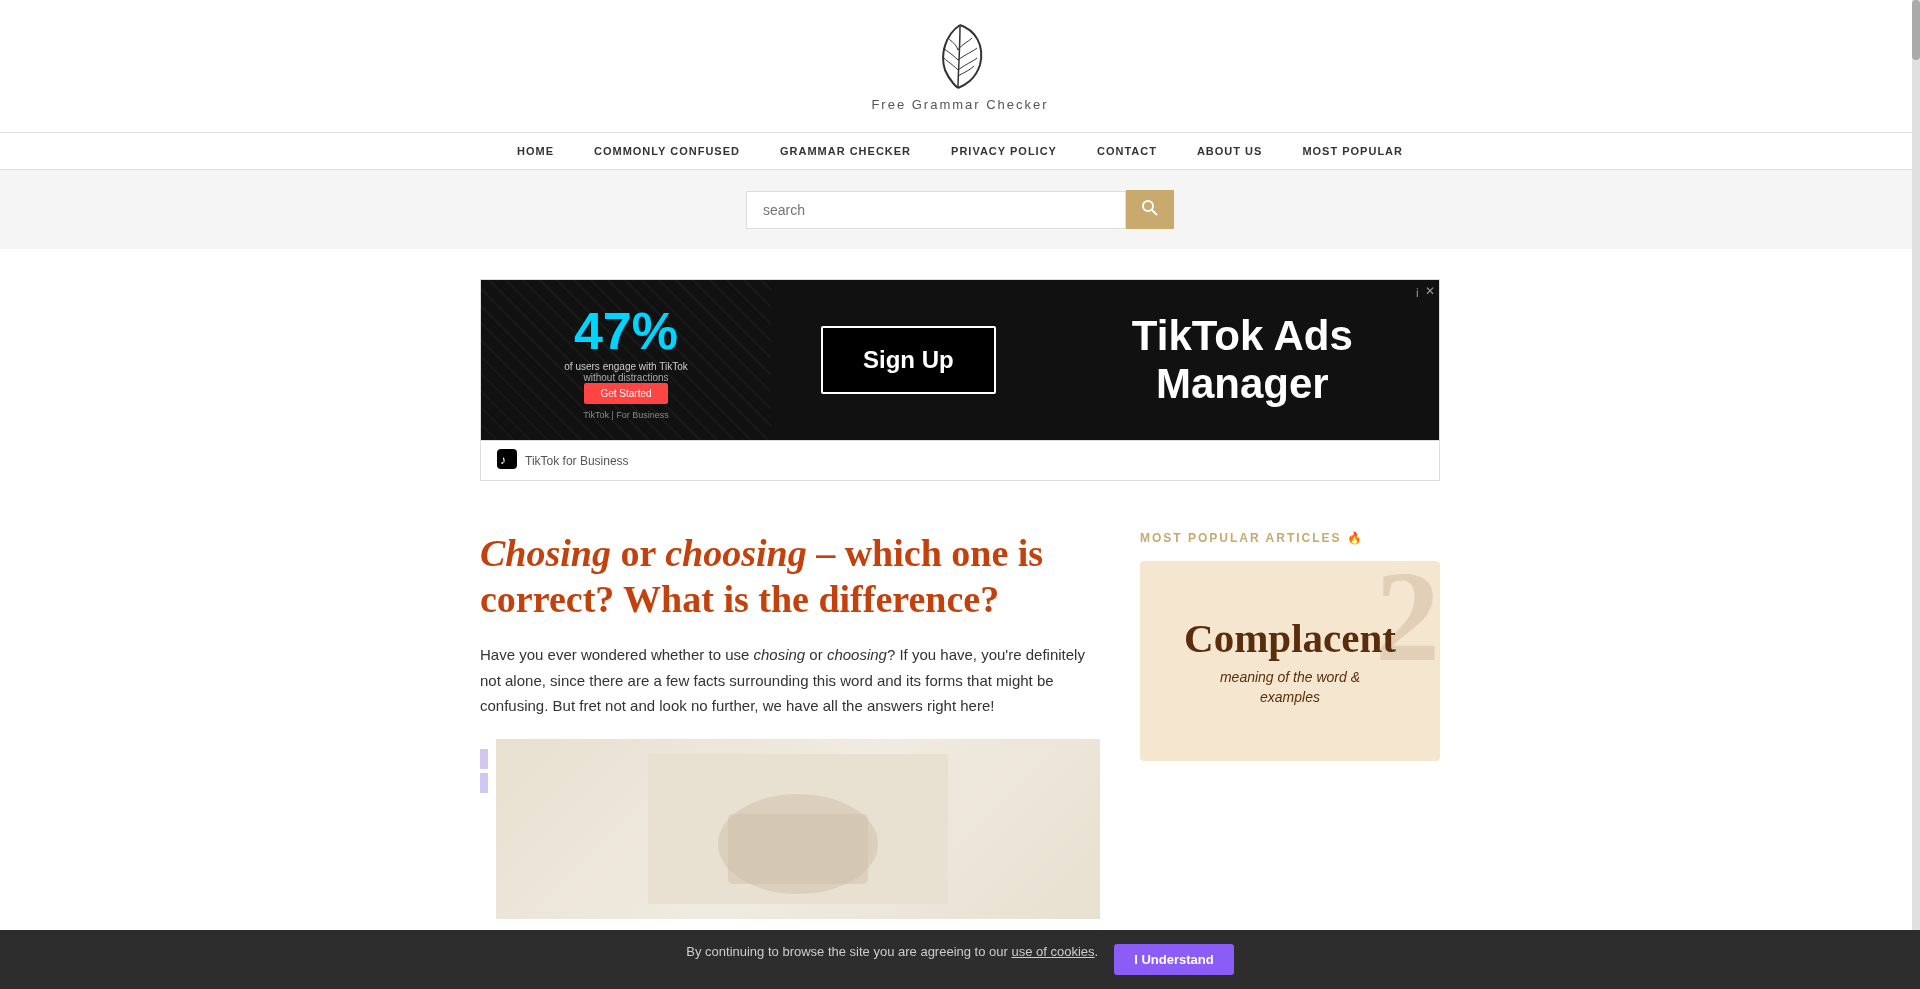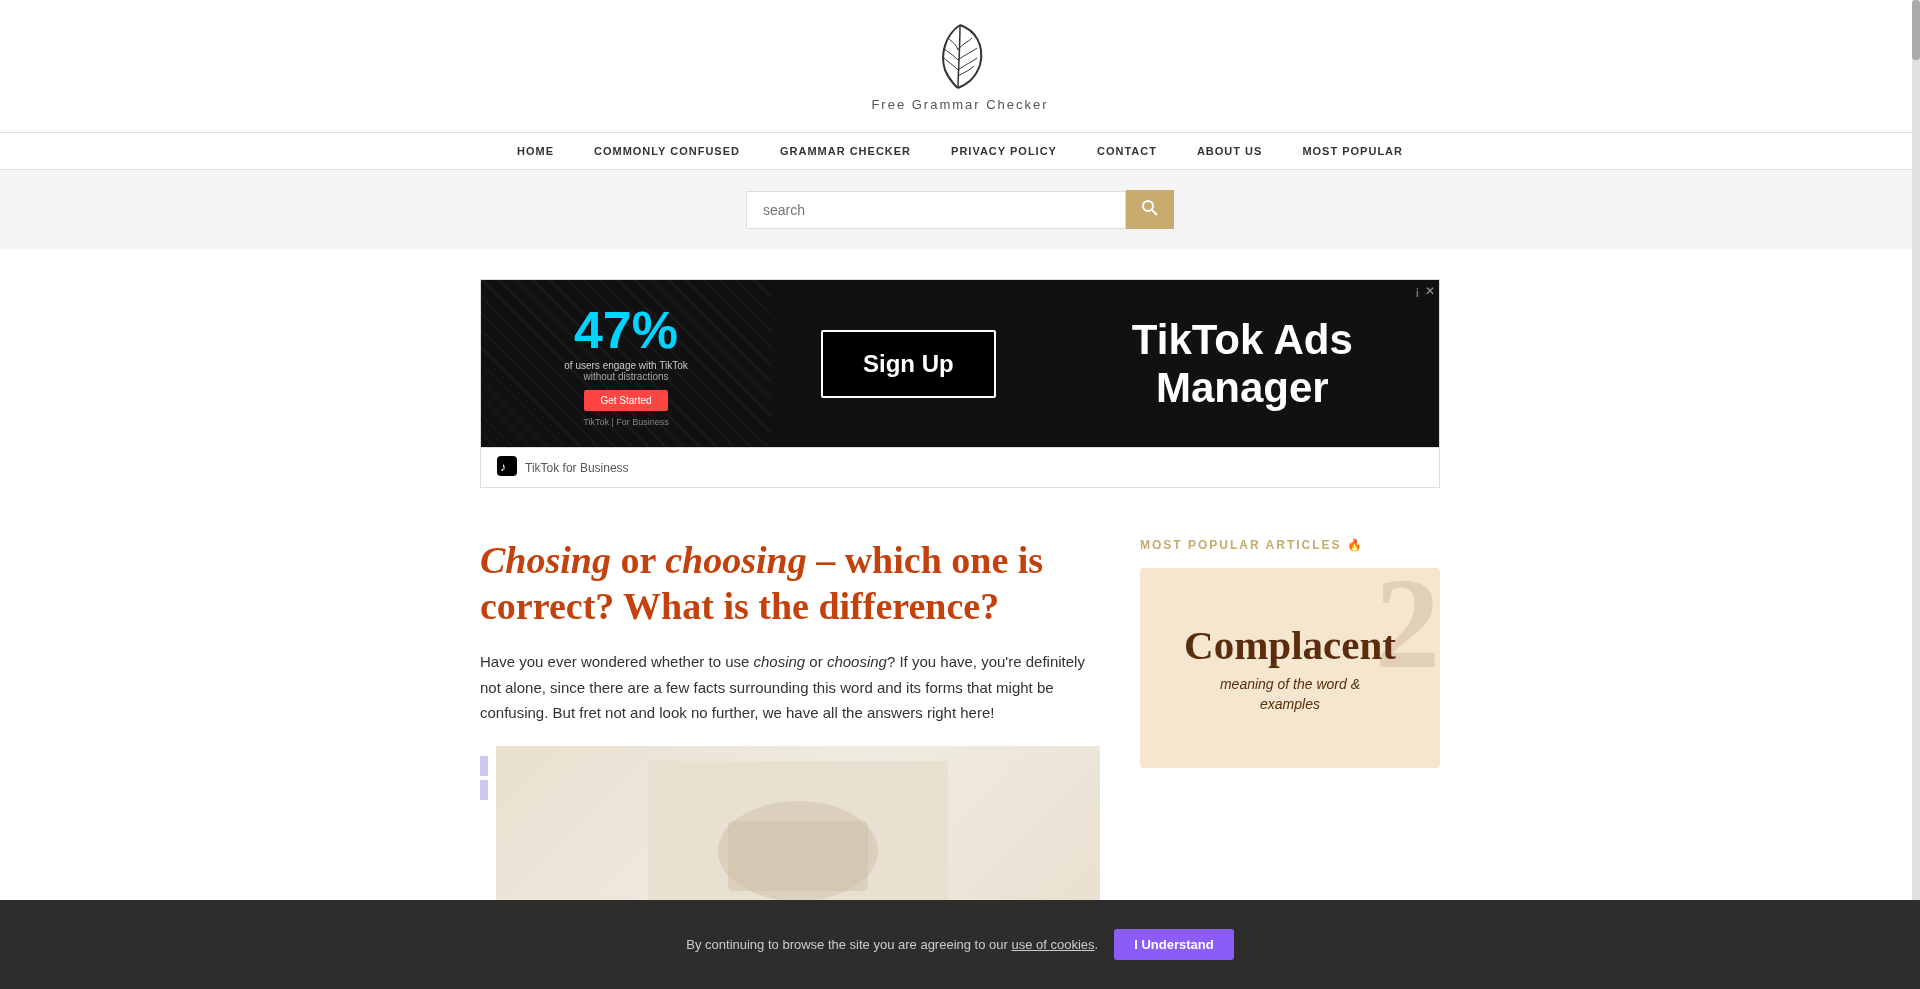--- a/index.html
+++ b/index.html
@@ -32,21 +32,21 @@
     .article-intro { font-size: 15px; line-height: 1.7; color: #333; margin-bottom: 20px; }
     .article-intro em { font-style: italic; }
     .side-bars { display: flex; flex-direction: column; gap: 4px; padding-right: 8px; padding-top: 10px; }
     .side-bar { width: 8px; height: 20px; background: #d0c8f0; }
 
     
     .sidebar-title { font-size: 12px; font-weight: 700; color: #c8a96e; letter-spacing: 2px; margin-bottom: 16px; display: flex; align-items: center; gap: 6px; }
     .sidebar-card { background: #f5e6d0; border-radius: 4px; overflow: hidden; }
 
     
-    .cookie-banner { position: fixed; bottom: 0; left: 0; right: 0; background: #2d2d2d; color: #ccc; padding: 29px 40px; display: flex; align-items: center; justify-content: center; gap: 16px; font-size: 13px; z-index: 1000; }
+    .cookie-banner { position: fixed; bottom: 0; left: 0; right: 0; background: #2d2d2d; color: #ccc; padding: 14px 40px; display: flex; justify-content: center; gap: 16px; font-size: 13px; z-index: 1000; }
     .cookie-banner a { color: #ccc; text-decoration: underline; }
     .cookie-btn { background: #8b5cf6; color: #fff; border: none; padding: 8px 20px; font-size: 13px; font-weight: 700; border-radius: 3px; cursor: pointer; }
 
     
     .scrollbar { position: fixed; right: 0; top: 0; bottom: 0; width: 8px; background: #e0e0e0; }
     .scrollbar-thumb { width: 100%; height: 60px; background: #aaa; border-radius: 4px; }
 
     
     .ad-wrapper { max-width: 960px; margin: 30px auto; position: relative; border: 1px solid #ddd; }
     .ad-x { position: absolute; top: 4px; right: 4px; font-size: 12px; color: #999; cursor: pointer; display: flex; gap: 6px; }
@@ -106,21 +106,21 @@
     <span>✕</span>
   </div>
   <div style="display:flex; background:#111; min-height:160px; align-items:center;">
 
     <div style="width:290px; background:#111; display:flex; flex-direction:column; align-items:center; justify-content:center; padding:20px; flex-shrink:0; position:relative; overflow:hidden; min-height:160px;">
 
       <div style="position:absolute; inset:0; opacity:0.15; background: repeating-linear-gradient(45deg, transparent, transparent 10px, #444 10px, #444 12px);"></div>
       <div style="font-size:52px; font-weight:900; color:#00d4ff; position:relative;">47%</div>
       <div style="font-size:10px; color:#ccc; text-align:center; position:relative;">of users engage with TikTok</div>
       <div style="font-size:10px; color:#aaa; text-align:left; position:relative;">without distractions</div>
-      <button style="background:#ff4444; color:white; border:none; padding:5px 16px; font-size:10px; border-radius:2px; margin-top:8px; cursor:pointer; position:relative;">Get Started</button>
+      <button style="background:#ff4444; color:white; border:none; padding:5px 16px; font-size:10px; border-radius:2px; cursor:pointer; position:relative;">Get Started</button>
       <div style="font-size:9px; color:#888; margin-top:6px; position:relative;">TikTok | For Business</div>
     </div>
 
     <div style="padding:20px 50px;">
       <button style="background:#000; color:#fff; border:2px solid #fff; padding:18px 40px; font-size:24px; font-weight:700; cursor:pointer; border-radius:2px;">Sign Up</button>
     </div>
 
     <div style="flex:1; text-align:center; padding:20px;">
       <h2 style="font-size:42px; font-weight:900; color:#fff;">TikTok Ads Manager</h2>
     </div>

